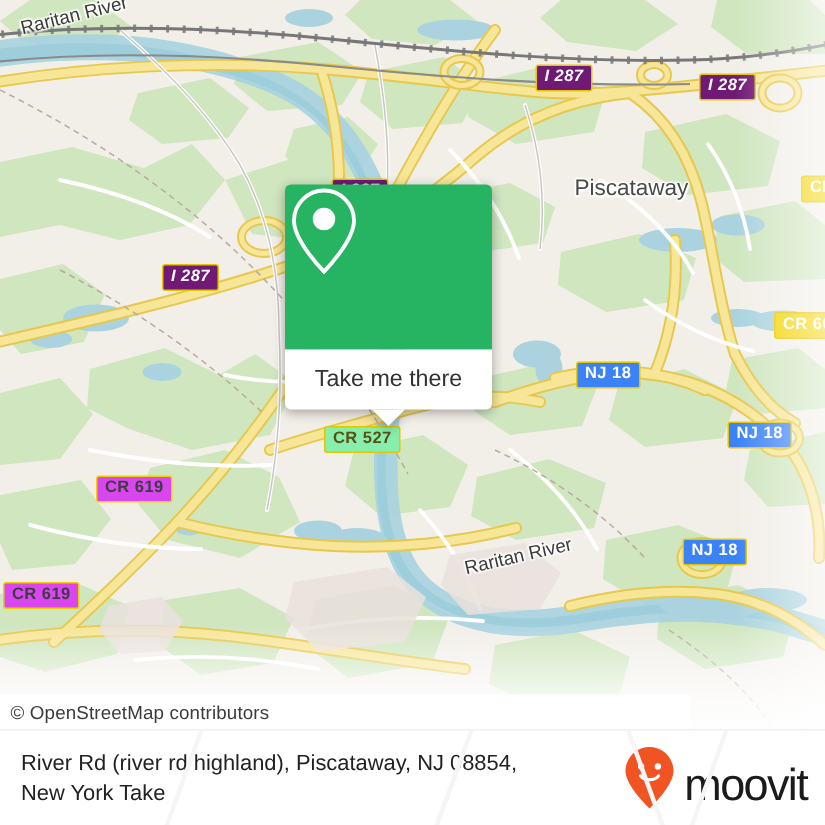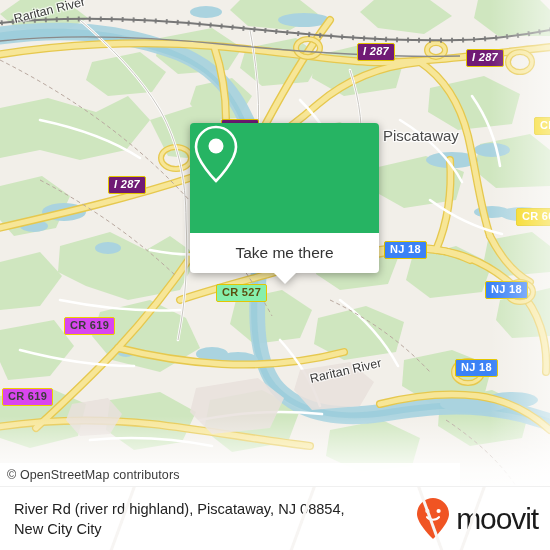--- a/index.html
+++ b/index.html
@@ -41,21 +41,21 @@
     text-shadow:1px 1px 1px #fff,-1px 1px 1px #fff,1px -1px 1px #fff,-1px -1px 1px #fff,
                 0 1px 2px #fff,0 -1px 2px #fff;
   }
   .river{
     position:absolute;color:#3b3b3b;font-size:12.5px;white-space:nowrap;
     text-shadow:1px 1px 1px #fff,-1px 1px 1px #fff,1px -1px 1px #fff,-1px -1px 1px #fff;
   }
 
   
   #popup{
-    position:absolute;left:190px;top:123px;width:189px;
+    position:absolute;left:190px;top:123px;width:138px;
     filter:drop-shadow(0 2px 4px rgba(0,0,0,.33));
   }
   #popup-head{
     background:#26b463;height:110px;border-radius:4px 4px 0 0;
     display:flex;align-items:center;justify-content:center;
   }
   #popup-foot{
     background:#ffffff;height:40px;border-radius:0 0 4px 4px;
     display:flex;align-items:center;justify-content:center;position:relative;
   }
@@ -75,21 +75,21 @@
   #attrib span{font-size:12.5px;color:#3b3b3b;padding-left:7px;letter-spacing:.1px;}
 
   
   #footer{
     position:absolute;left:0;top:486px;width:550px;height:64px;background:#ffffff;
     display:flex;align-items:center;justify-content:space-between;
     box-sizing:border-box;padding:0 12px 0 14px;overflow:hidden;
     border-top:1px solid #f0f0f0;
   }
   #addr{font-size:14.6px;color:#222;line-height:20px;max-width:400px;}
-  #brand{display:flex;align-items:center;gap:6px;}
+  #brand{display:flex;align-items:flex-end;gap:6px;}
   #brand svg{display:block;}
   #brandtxt{font-size:30px;color:#1b1b1b;letter-spacing:-1.1px;font-weight:400;}
   
   .streak{position:absolute;background:#f7f5f3;pointer-events:none;}
 </style>
 </head>
 <body>
 
 <div id="root">
 
@@ -267,21 +267,21 @@
           <path d="M300,370 L350,362 L374,382 L360,406 L312,410 L294,390 Z"></path>
           <path d="M72,404 L108,398 L122,414 L110,434 L80,436 L66,420 Z"></path>
         </g>
       </g>
     </svg>
 
     <div class="river" style="left:14px;top:12px;transform:rotate(-14deg);transform-origin:left center;">Raritan River</div>
 
     <div class="river" style="left:310px;top:372px;transform:rotate(-13deg);transform-origin:left center;">Raritan River</div>
 
-    <div class="place" style="left:383px;top:127px;">Piscataway</div>
+    <div class="place" style="left:383px;top:117px;">Piscataway</div>
 
     <div class="shield i" style="left:221px;top:119px;">I 287</div>
     <div class="shield i" style="left:357px;top:43px;">I 287</div>
     <div class="shield i" style="left:466px;top:49px;">I 287</div>
     <div class="shield i" style="left:108px;top:176px;">I 287</div>
 
     <div class="shield cr" style="left:64px;top:317px;">CR 619</div>
     <div class="shield cr" style="left:2px;top:388px;">CR 619</div>
 
     <div class="shield cr527" style="left:216px;top:284px;">CR 527</div>
@@ -315,21 +315,21 @@
   </div>
 
   <div id="footer">
     <div class="streak" style="left:120px;top:-10px;width:3px;height:90px;transform:rotate(20deg);"></div>
     <div class="streak" style="left:300px;top:-10px;width:3px;height:90px;transform:rotate(20deg);"></div>
     <div class="streak" style="left:430px;top:-10px;width:3px;height:90px;transform:rotate(-20deg);"></div>
     <div class="streak" style="left:470px;top:-10px;width:3px;height:90px;transform:rotate(20deg);"></div>
 
     <div id="addr">
       <div>River Rd (river rd highland), Piscataway, NJ 08854,</div>
-      <div>New City City</div>
+      <div>New York Take</div>
     </div>
 
     <div id="brand">
       <svg width="34" height="44" viewBox="0 0 34 44">
         <path d="M17 1 C8.2 1 1 8.2 1 17 C1 27 17 42 17 42 C17 42 33 27 33 17 C33 8.2 25.8 1 17 1 Z" fill="#f05423"></path>
         <circle cx="11.4" cy="14" r="2.1" fill="#ffffff"></circle>
         <circle cx="22.6" cy="14" r="2.1" fill="#ffffff"></circle>
         <path d="M11 20.2 C13.4 23.6 20.6 23.6 23 20.2" fill="none" stroke="#ffffff" stroke-width="2.1" stroke-linecap="round"></path>
       </svg>
       <span id="brandtxt">moovit</span>

